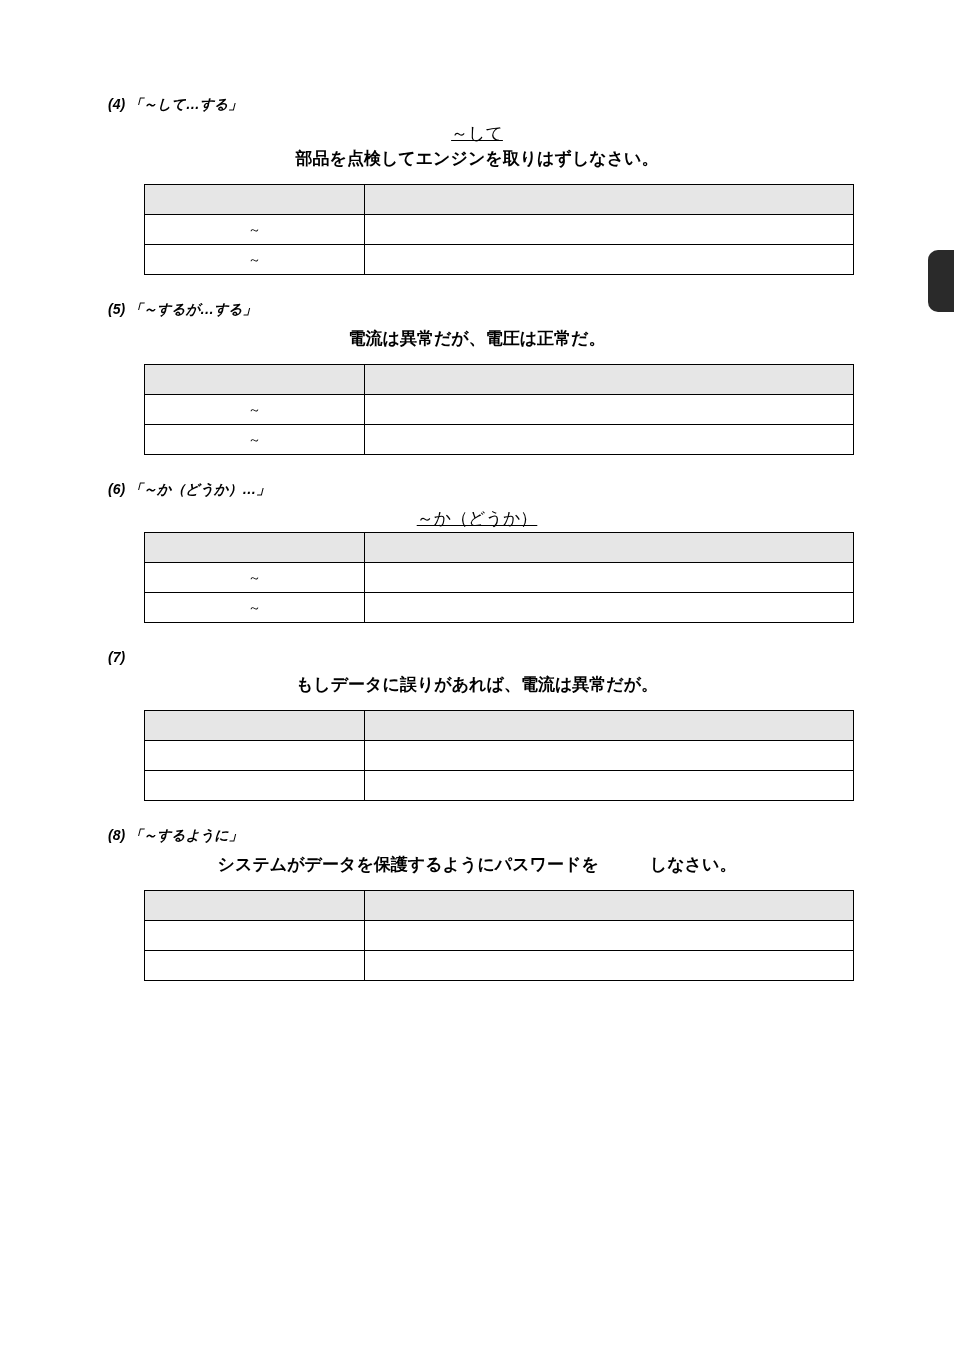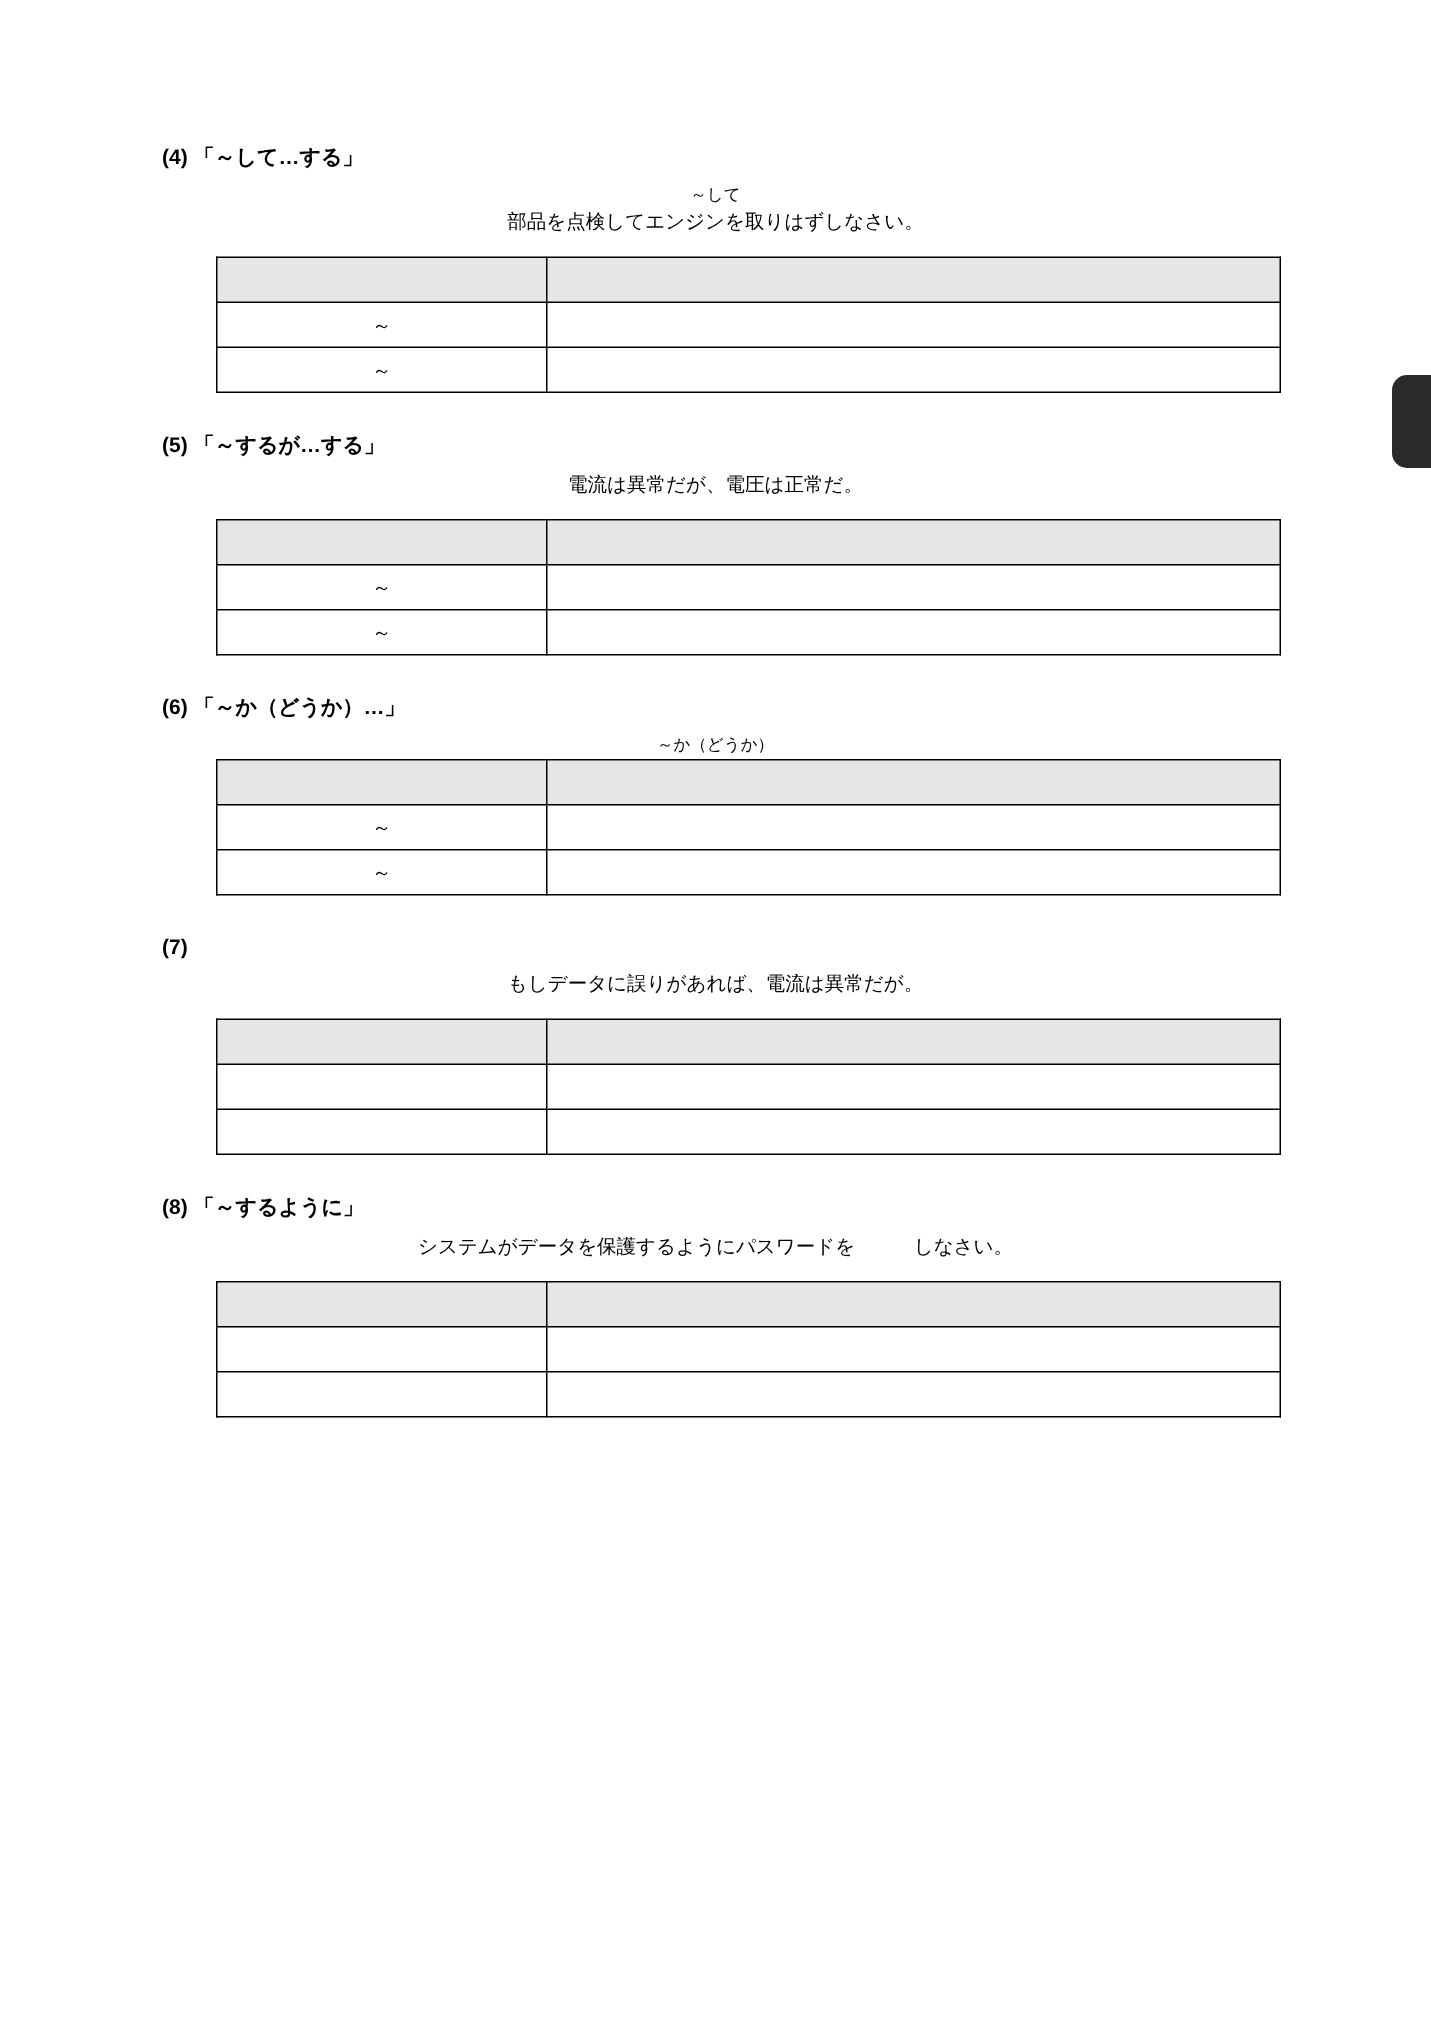--- a/index.html
+++ b/index.html
@@ -27,30 +27,33 @@
     padding: 82px 90px 40px 90px;
     box-sizing: border-box;
   }
   .section {
     margin-bottom: 26px;
   }
   .section-title {
     font-weight: bold;
     font-size: 14px;
     margin: 14px 0 8px 18px;
+    font-style: italic;
   }
   .keyword-line {
     text-align: center;
     margin: 6px 0 2px 0;
-    font-size: 11px;
+    font-size: 17px;
+    text-decoration: underline;
   }
   .example-line {
     text-align: center;
     margin-bottom: 14px;
-    font-size: 13px;
+    font-size: 17px;
+    font-weight: bold;
   }
   table.grammar-table {
     width: 710px;
     border-collapse: collapse;
     margin-left: 54px;
     margin-bottom: 4px;
     table-layout: fixed;
     font-size: 13px;
   }
   table.grammar-table th,

